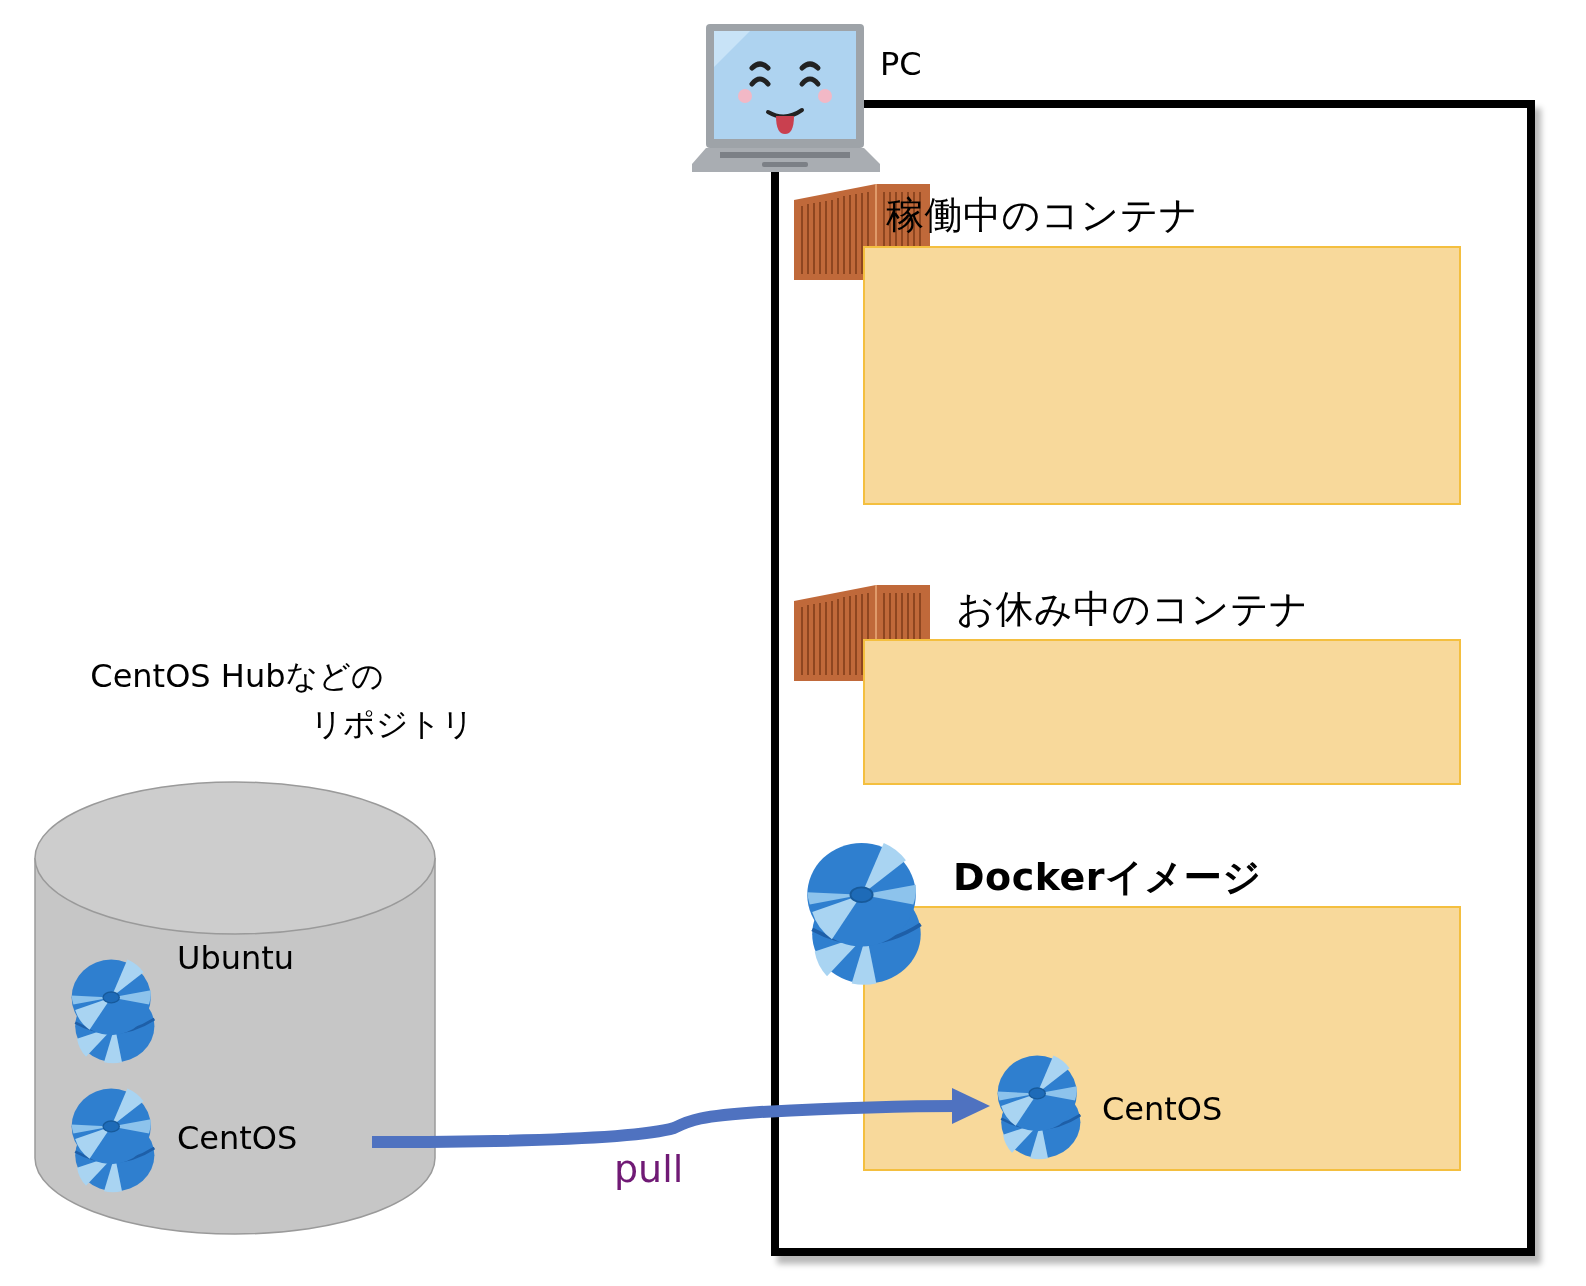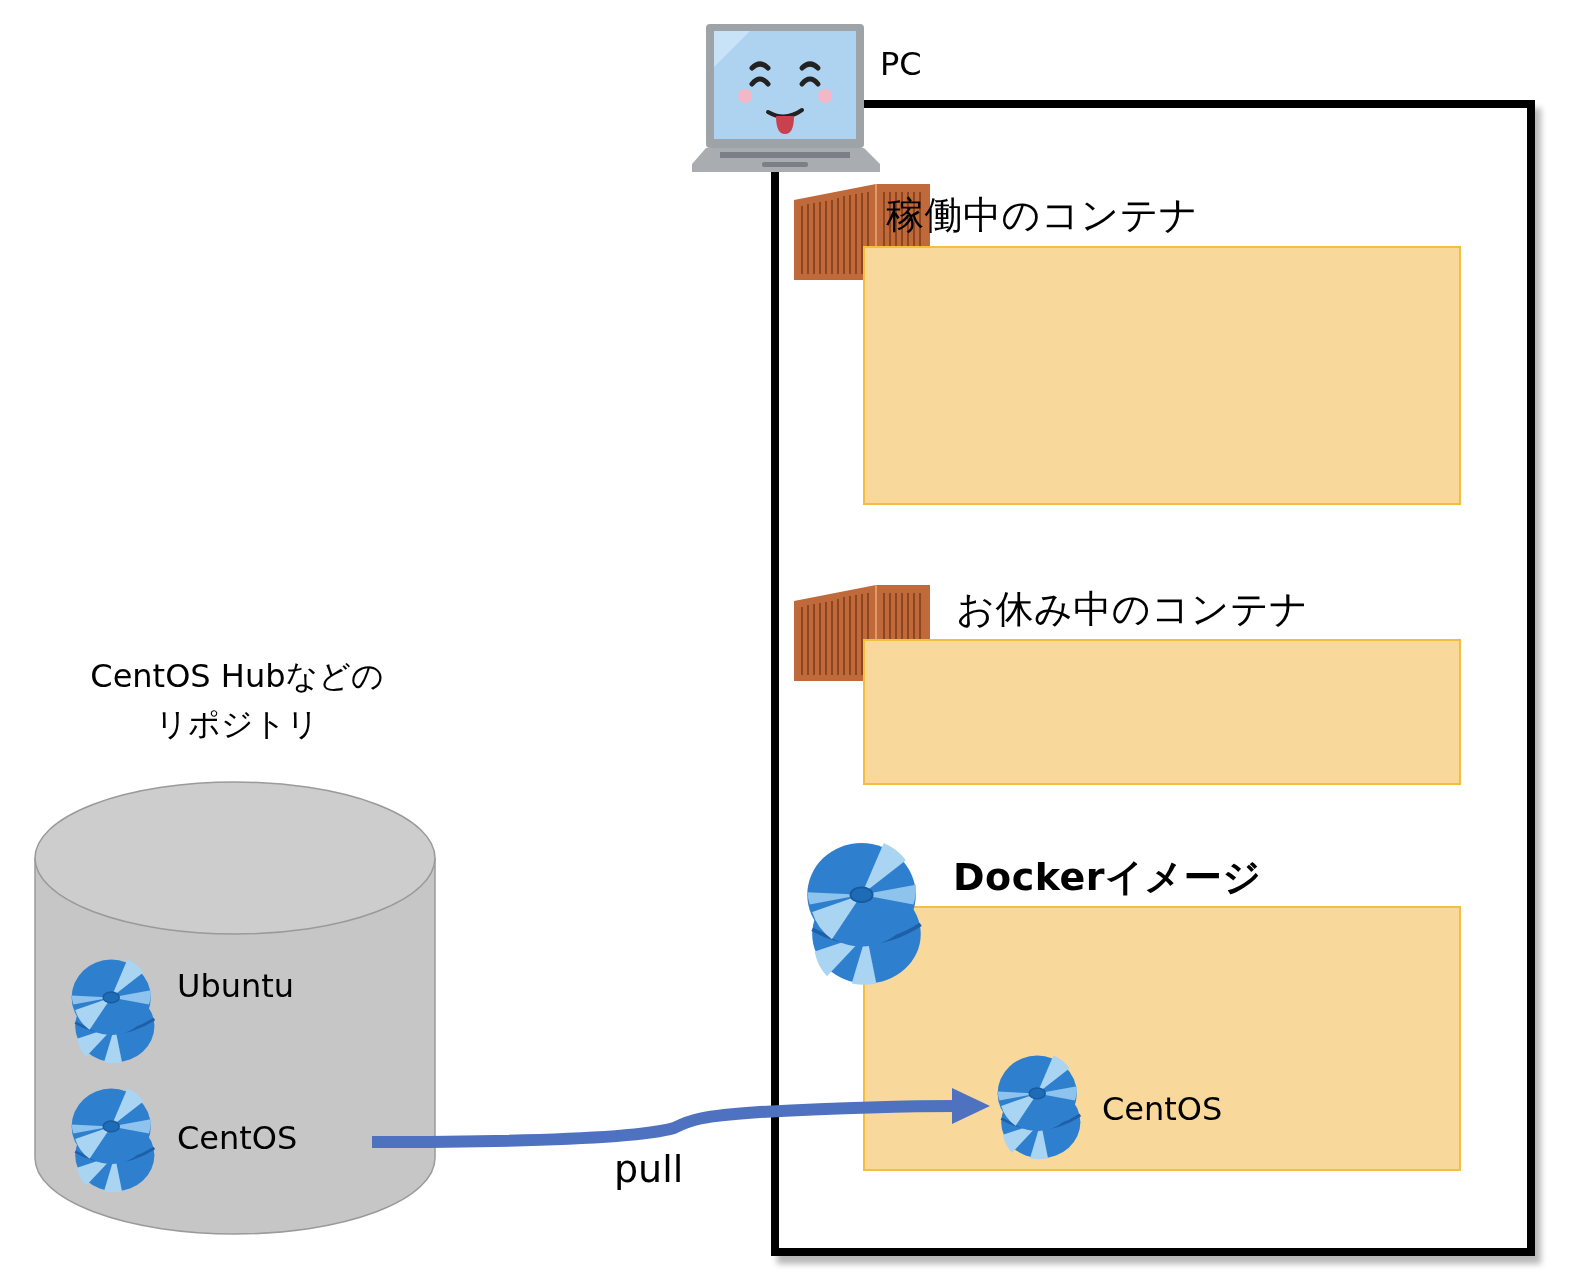--- a/index.html
+++ b/index.html
@@ -6,21 +6,21 @@
   body { width: 1586px; height: 1286px; position: relative; overflow: hidden;
          font-family: "DejaVu Sans", "Liberation Sans", sans-serif; color: #000; }
   .abs { position: absolute; }
   .pc-box { left: 771px; top: 100px; width: 748px; height: 1140px;
             border: 8px solid #000; box-sizing: content-box;
             box-shadow: 6px 8px 6px rgba(0,0,0,0.28); background: #fff; }
   .pc-box-cut { left: 760px; top: 90px; width: 104px; height: 82px; background: #fff; }
   .yellow { background: #f8d99b; border: 2px solid #f4bf3f; box-sizing: border-box; }
   .label { font-size: 38px; line-height: 1; white-space: nowrap; letter-spacing: 0.5px; }
   .label-lg { font-size: 32px; line-height: 1; white-space: nowrap; }
-  .pull { color: #000000; font-size: 38px; line-height: 1; }
+  .pull { color: #701a75; font-size: 38px; line-height: 1; }
   svg { display: block; }
 </style>
 </head>
 <body>
 
 <svg width="0" height="0" style="position:absolute">
   <defs>
     <symbol id="disk-stack" viewBox="0 0 100 120">
       <ellipse cx="52" cy="78" rx="44" ry="40" fill="#2f7fcf"></ellipse>
       <path d="M52 78 L20 112 A44 40 0 0 1 10 92 Z" fill="#a9d4f2"></path>
@@ -109,35 +109,35 @@
 <div class="abs label" style="left:953px; top:858px;font-weight:bold;">Dockerイメージ</div>
 
 <div class="abs" style="left:993px; top:1052px;">
   <svg width="92" height="108" viewBox="0 0 100 120">
       <use href="#disk-stack"></use>
     </svg>
 </div>
 <div class="abs label-lg" style="left:1102px; top:1093px;">CentOS</div>
 
 <div class="abs label-lg" style="left:0; top:660px; width:474px; text-align:center;">CentOS Hubなどの</div>
-<div class="abs label-lg" style="left:0; top:708px; width:474px; text-align:center;">リポジトリ</div>
+<div class="abs label-lg" style="left:0; top:708px; width:474px; text-align:right;">リポジトリ</div>
 
 <div class="abs" style="left:30px; top:776px;">
   <svg width="410" height="464" viewBox="0 0 410 464">
     <path d="M5 82 L5 382 A200 76 0 0 0 405 382 L405 82" fill="#c6c6c6" stroke="#9a9a9a" stroke-width="1.5"></path>
     <ellipse cx="205" cy="82" rx="200" ry="76" fill="#cdcdcd" stroke="#9a9a9a" stroke-width="1.5"></ellipse>
   </svg>
 </div>
 
 <div class="abs" style="left:67px; top:956px;">
   <svg width="92" height="108" viewBox="0 0 100 120">
       <use href="#disk-stack"></use>
     </svg>
 </div>
-<div class="abs label-lg" style="left:177px; top:970px;">Ubuntu</div>
+<div class="abs label-lg" style="left:177px; top:942px;">Ubuntu</div>
 
 <div class="abs" style="left:67px; top:1085px;">
   <svg width="92" height="108" viewBox="0 0 100 120">
       <use href="#disk-stack"></use>
     </svg>
 </div>
 <div class="abs label-lg" style="left:177px; top:1122px;">CentOS</div>
 
 <div class="abs" style="left:0; top:0;">
   <svg width="1586" height="1286" style="pointer-events:none">

